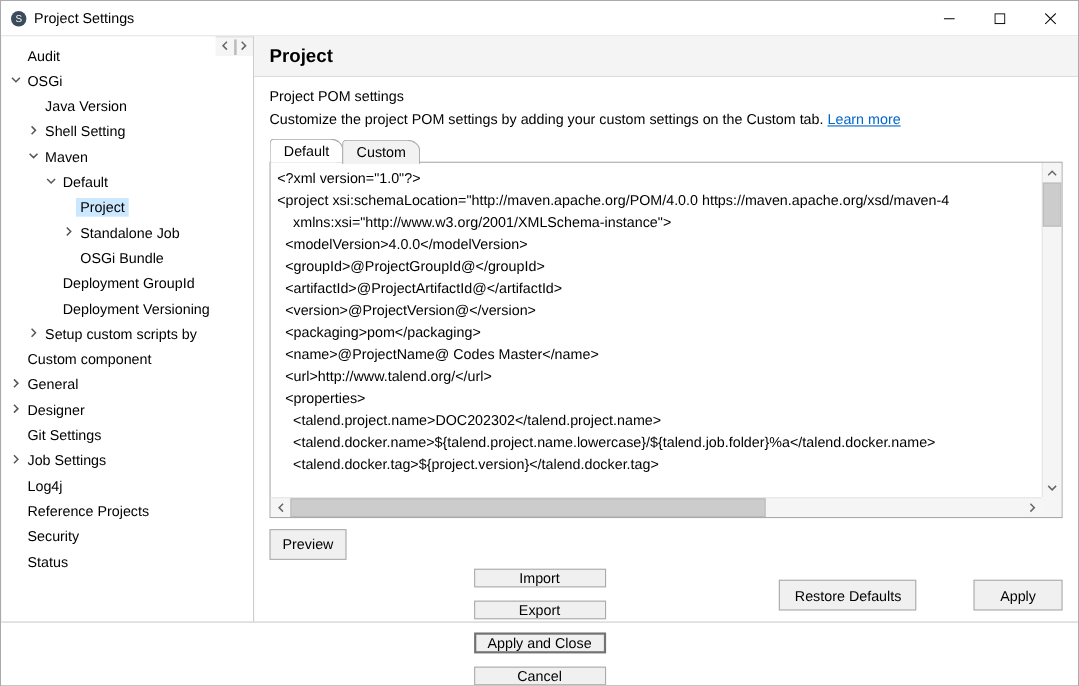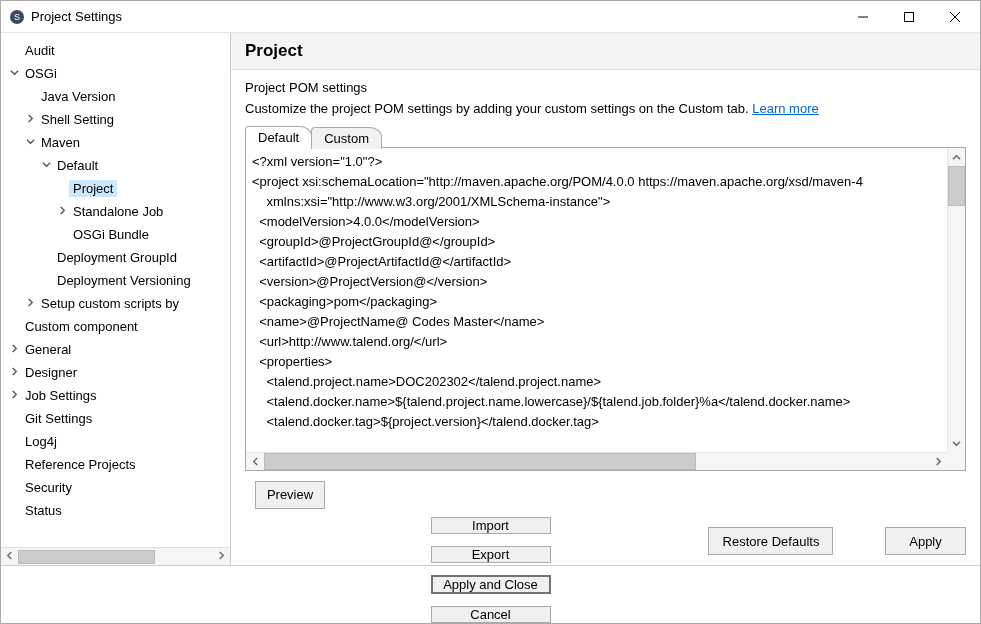--- a/index.html
+++ b/index.html
@@ -45,21 +45,21 @@
   }
   .main {
     display: flex;
     height: calc(100% - 32px - 58px);
   }
   
   .sidebar {
     width: 230px;
     border-right: 1px solid #ccc;
     display: flex;
-    flex-direction: column;
+    flex-direction: row;
     text-align: center;
   }
   .tree {
     flex: 1;
     overflow: hidden;
     padding-top: 6px;
   }
   .tree-row {
     display: flex;
     align-items: center;
@@ -239,21 +239,20 @@
     background:#f5f5f5;
   }
   .preview-btn {
     margin-top: 10px;
     width: 70px;
     height: 26px;
     background: #f0f0f0;
     border: 1px solid #aaa;
     text-align:center;
     line-height:24px;
-    margin-left:10px;
   }
   .inner-btn-row {
     display:flex;
     justify-content: flex-end;
     gap: 8px;
     margin-top: 18px;
   }
   .btn {
     height: 28px;
     border: 1px solid #aaa;
@@ -398,31 +397,31 @@
               <path d="M1 3 L5 7 L9 3" fill="none" stroke="#555" stroke-width="1.5"></path>
             </svg></span>
           <span class="label">General</span>
         </div>
         <div class="tree-row indent-0 has-children collapsed">
           <span class="twisty"><svg class="chev" viewBox="0 0 10 10">
               <path d="M1 3 L5 7 L9 3" fill="none" stroke="#555" stroke-width="1.5"></path>
             </svg></span>
           <span class="label">Designer</span>
         </div>
+        <div class="tree-row indent-0 collapsed">
+          <span class="twisty"><svg class="chev" viewBox="0 0 10 10">
+              <path d="M1 3 L5 7 L9 3" fill="none" stroke="#555" stroke-width="1.5"></path>
+            </svg></span>
+          <span class="label">Git Settings</span>
+        </div>
         <div class="tree-row indent-0 has-children collapsed">
           <span class="twisty"><svg class="chev" viewBox="0 0 10 10">
               <path d="M1 3 L5 7 L9 3" fill="none" stroke="#555" stroke-width="1.5"></path>
             </svg></span>
           <span class="label">Job Settings</span>
-        </div>
-        <div class="tree-row indent-0 collapsed">
-          <span class="twisty"><svg class="chev" viewBox="0 0 10 10">
-              <path d="M1 3 L5 7 L9 3" fill="none" stroke="#555" stroke-width="1.5"></path>
-            </svg></span>
-          <span class="label">Git Settings</span>
         </div>
         <div class="tree-row indent-0 collapsed">
           <span class="twisty"><svg class="chev" viewBox="0 0 10 10">
               <path d="M1 3 L5 7 L9 3" fill="none" stroke="#555" stroke-width="1.5"></path>
             </svg></span>
           <span class="label">Log4j</span>
         </div>
         <div class="tree-row indent-0 collapsed">
           <span class="twisty"><svg class="chev" viewBox="0 0 10 10">
               <path d="M1 3 L5 7 L9 3" fill="none" stroke="#555" stroke-width="1.5"></path>

